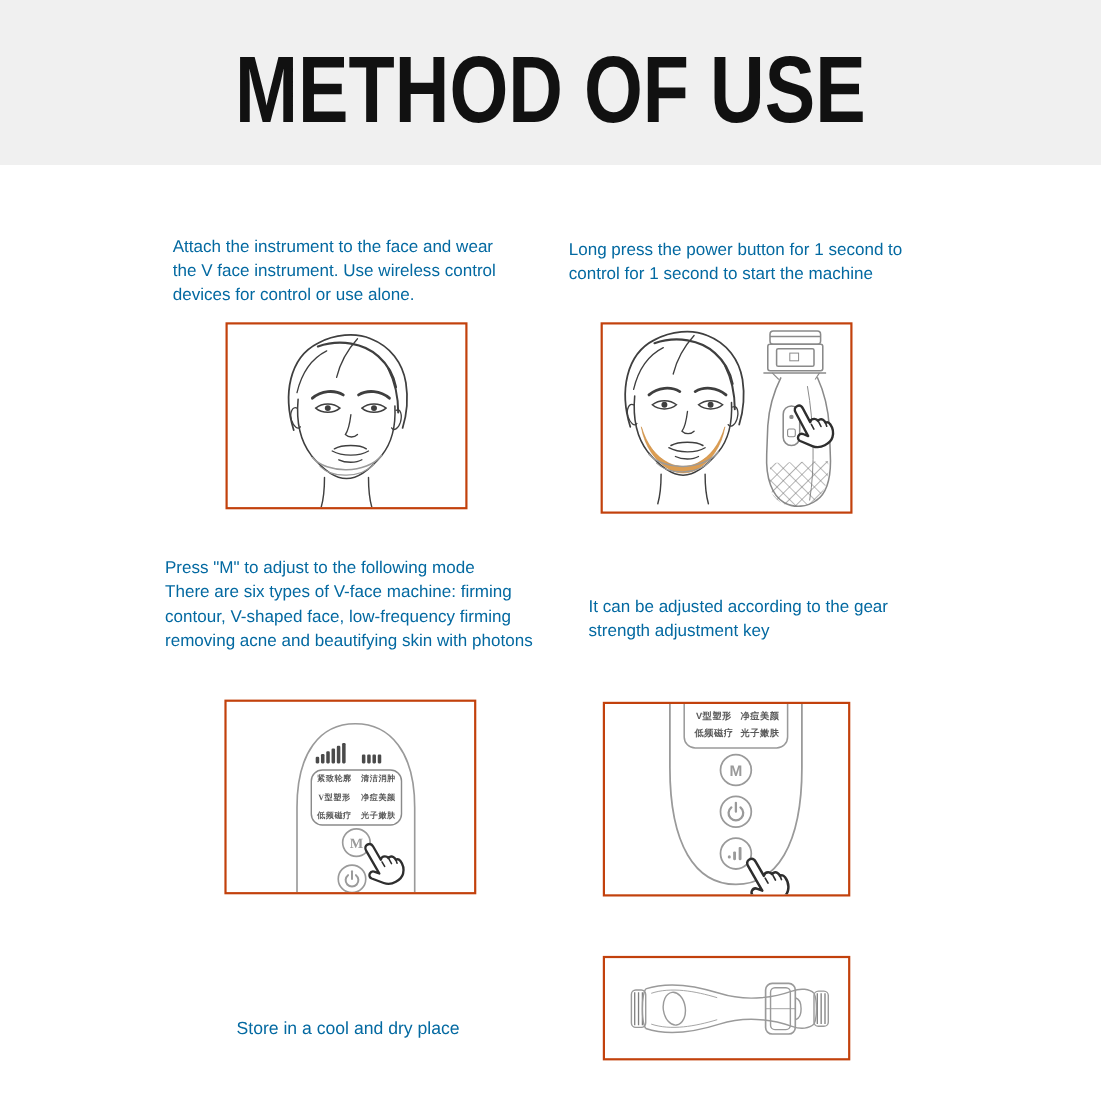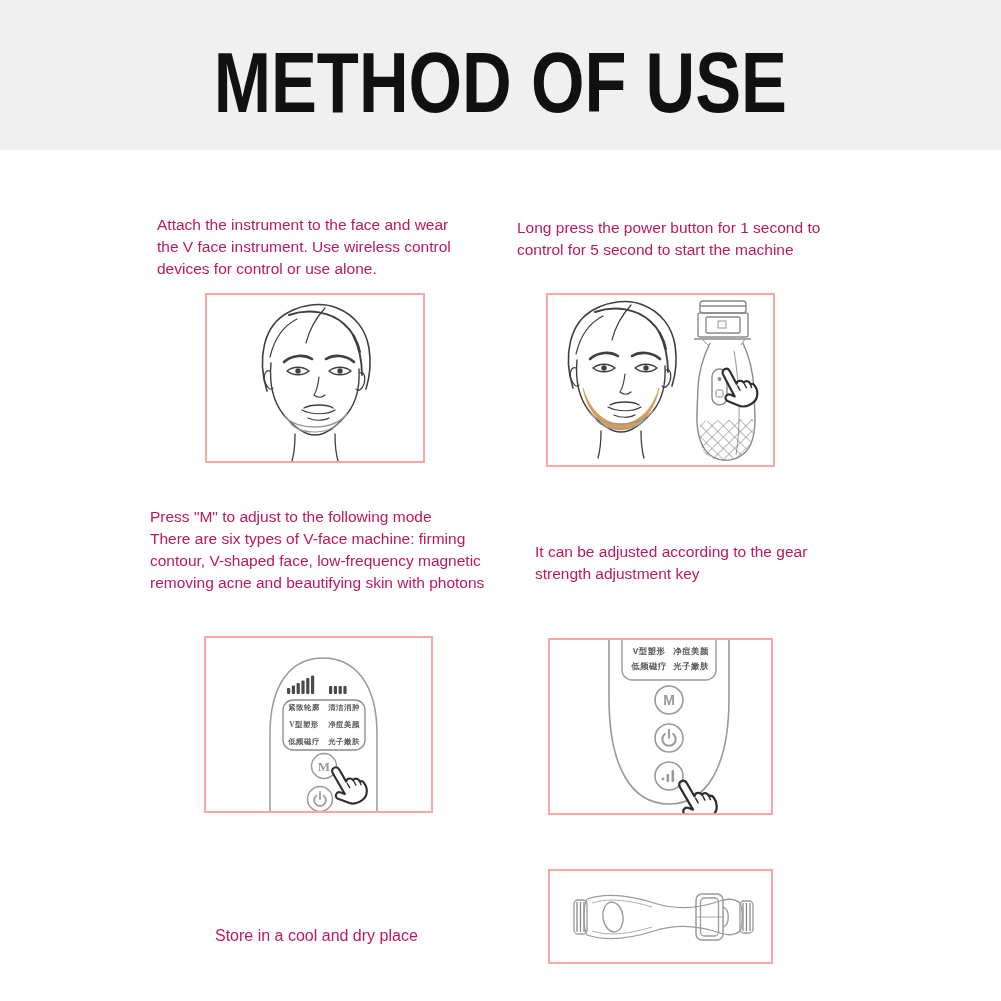--- a/index.html
+++ b/index.html
@@ -2,23 +2,23 @@
 <html><head>
 <meta charset="utf-8">
 <style>
   html,body{margin:0;padding:0;background:#ffffff;}
   .page{position:relative;width:1001px;height:1001px;background:#ffffff;
         font-family:"Liberation Sans",sans-serif;overflow:hidden;}
   .band{position:absolute;left:0;top:0;width:1001px;height:150px;background:#f0f0f0;
         display:flex;align-items:center;justify-content:center;box-sizing:border-box;padding-top:14px;}
   .band h1{margin:0;font-size:86px;font-weight:bold;color:#111111;white-space:nowrap;
            transform:scaleX(0.80);transform-origin:center;letter-spacing:0px;}
-  .txt{position:absolute;font-size:15.5px;line-height:22px;color:#be185d;}
+  .txt{position:absolute;font-size:15.5px;line-height:22px;color:#0369a1;}
   .txt--store{font-size:16px;margin-top:19px;}
-  .box{position:absolute;background:#ffffff;border:2px solid #fca5a5;box-sizing:border-box;}
+  .box{position:absolute;background:#ffffff;border:2px solid #c2410c;box-sizing:border-box;}
   .box svg{width:100%;height:100%;display:block;}
   .cn{font-weight:bold;letter-spacing:0.5px;}
 </style>
 </head>
 <body>
 
 <div class="page">
 
   <svg width="0" height="0" style="position:absolute" aria-hidden="true">
     <defs>
@@ -72,21 +72,21 @@
   </header>
 
   <div class="txt" style="left:157px;top:214px;">
     <div>Attach the instrument to the face and wear</div>
     <div>the V face instrument. Use wireless control</div>
     <div>devices for control or use alone.</div>
   </div>
 
   <div class="txt" style="left:517px;top:217px;">
     <div>Long press the power button for 1 second to</div>
-    <div>control for 5 second to start the machine</div>
+    <div>control for 1 second to start the machine</div>
   </div>
 
   <div class="box" style="left:205px;top:293px;width:220px;height:170px;">
     <svg viewBox="0 0 216 166">
       <use href="#faceart"></use>
     </svg>
   </div>
 
   <div class="box" style="left:546px;top:293px;width:229px;height:174px;">
     <svg viewBox="0 0 225 170">
@@ -119,21 +119,21 @@
         <path d="M152,126 L205,124 L205,132 C205,148 197,161 185,164.5 C173,168 161,164 155,156
                  C152,150 151,140 152,132 Z" fill="url(#xh)" stroke="none"></path>
       </g>
       <use href="#handshape" transform="translate(160,80) rotate(-28) scale(0.9)"></use>
     </svg>
   </div>
 
   <div class="txt" style="left:150px;top:506px;">
     <div>Press "M" to adjust to the following mode</div>
     <div>There are six types of V-face machine: firming</div>
-    <div>contour, V-shaped face, low-frequency magnetic</div>
+    <div>contour, V-shaped face, low-frequency firming</div>
     <div>removing acne and beautifying skin with photons</div>
   </div>
 
   <div class="txt" style="left:535px;top:541px;">
     <div>It can be adjusted according to the gear</div>
     <div>strength adjustment key</div>
   </div>
 
   <div class="box" style="left:204px;top:636px;width:229px;height:177px;font-family:Liberation Serif, serif;">
     <svg viewBox="0 0 225 173">

